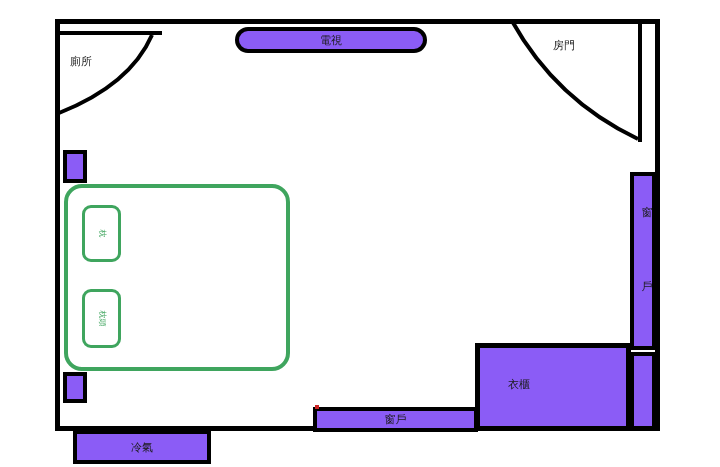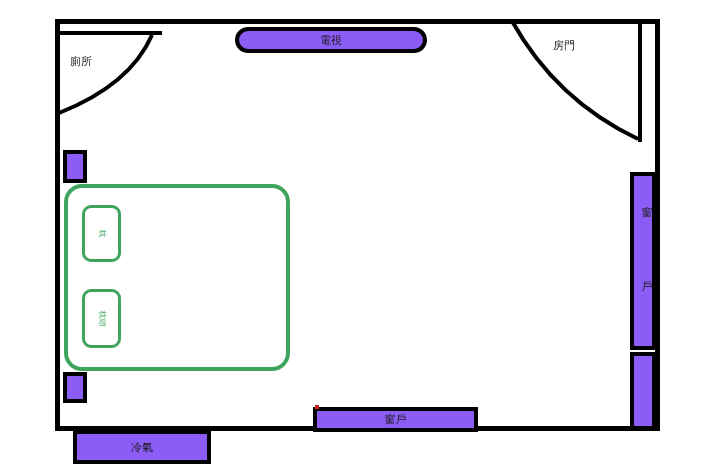--- a/index.html
+++ b/index.html
@@ -59,20 +59,23 @@
     <span>電視</span>
   </div>
 
   <div class="abs blackbox" id="window-right">
     <span class="wchar" id="wchar-0">窗</span>
     <span class="wchar" id="wchar-1">戶</span>
   </div>
 
   <div class="abs blackbox" id="wall-col"></div>
 
+  <div class="abs blackbox" id="wardrobe">
+    <span class="lbl">衣櫃</span>
+  </div>
 
   <div class="abs blackbox" id="window-bottom">
     <span>窗戶</span>
   </div>
   <div class="abs" id="red-mark" style="background: rgb(204, 34, 34);"></div>
 
   <div class="abs blackbox" id="aircon">
     <span>冷氣</span>
   </div>
 

